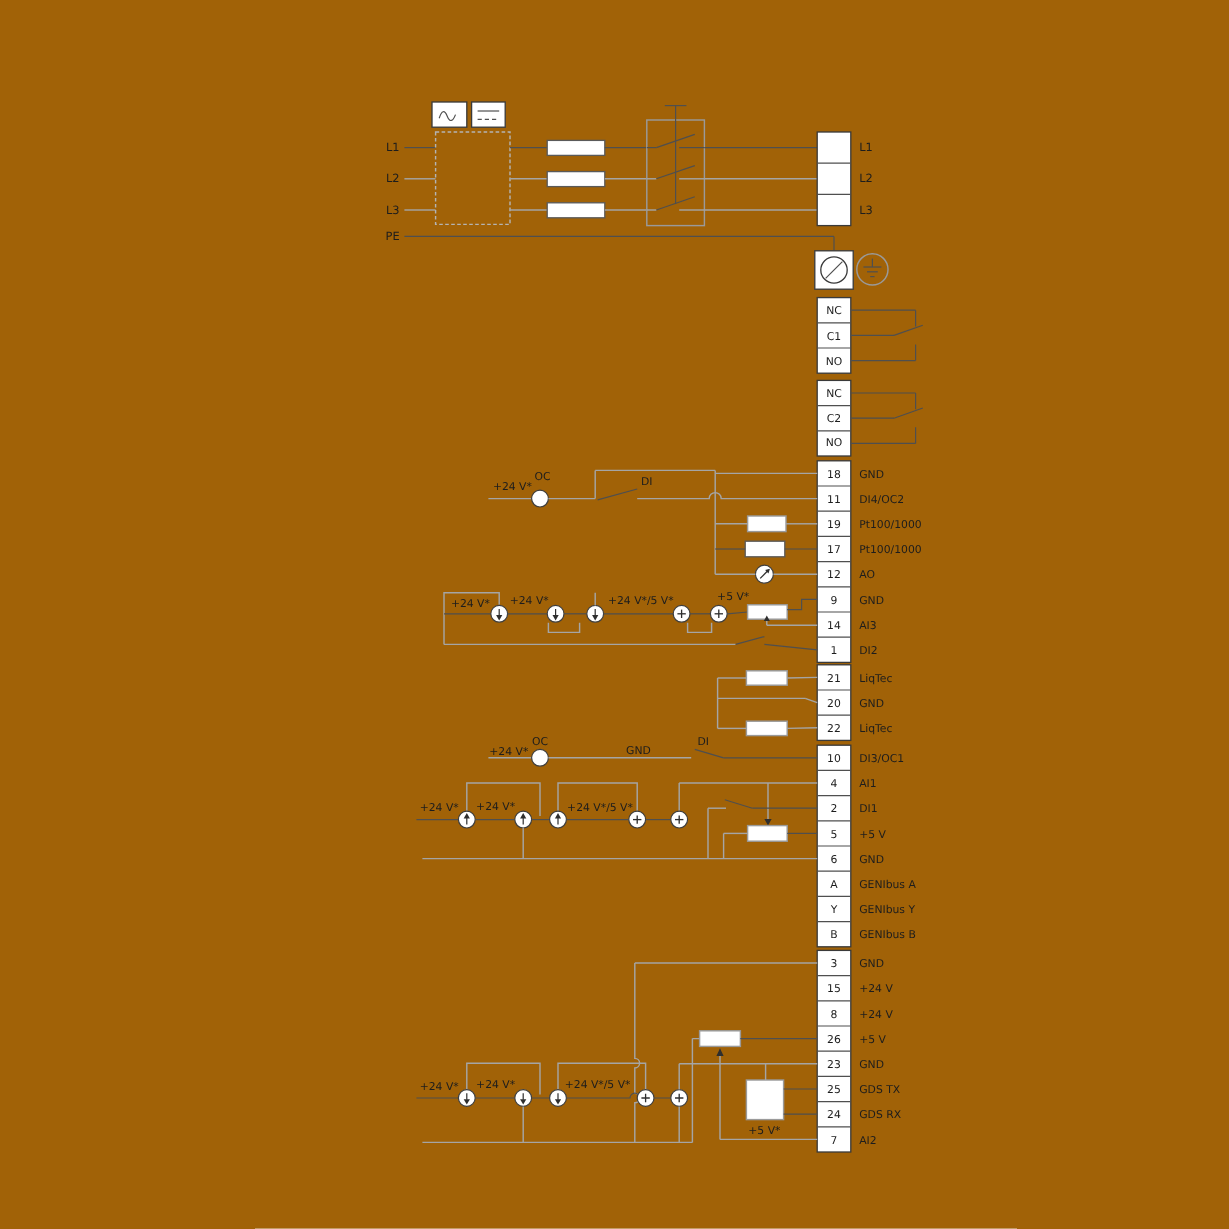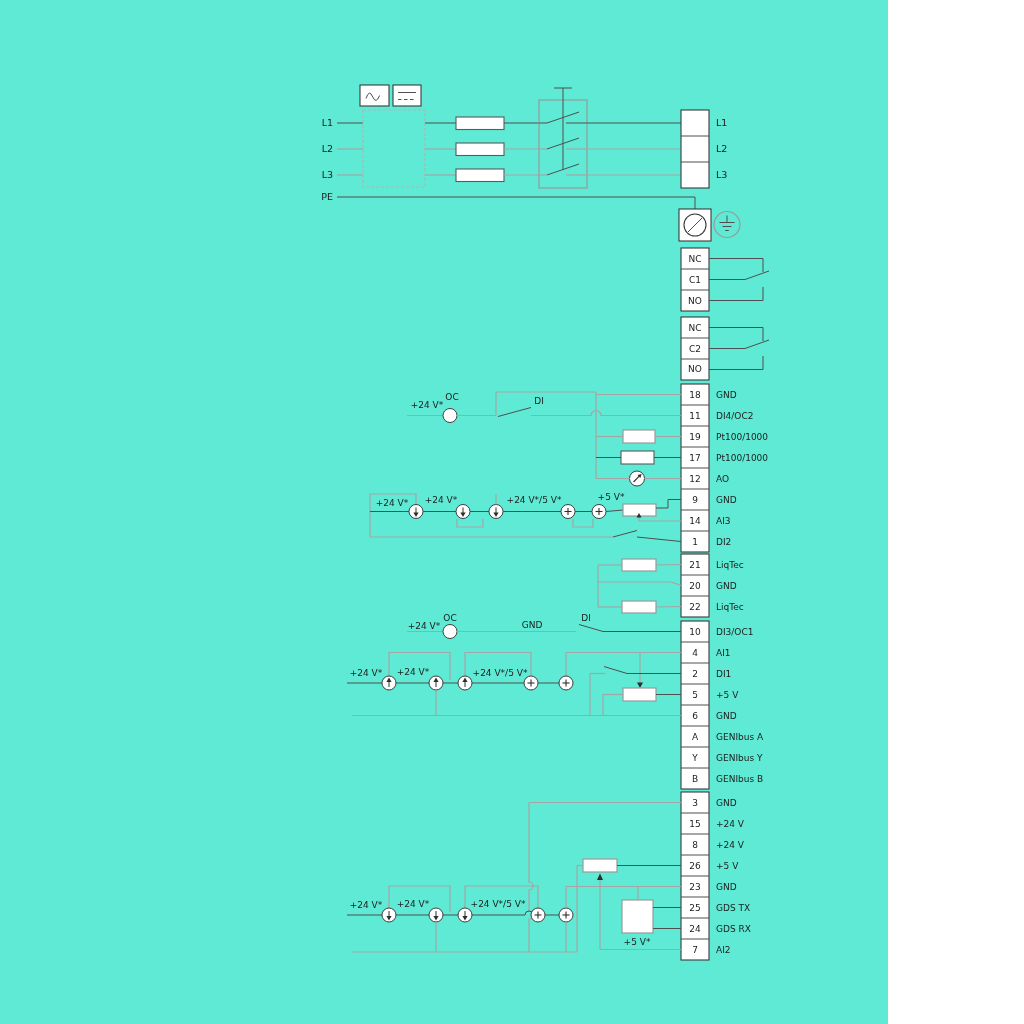--- a/index.html
+++ b/index.html
@@ -1,16 +1,16 @@
 <!DOCTYPE html>
 <html><head>
 <meta charset="utf-8">
 <style>
   html,body{margin:0;padding:0;background:#fff;}
-  .stage{position:relative;width:888px;height:1024px;background:#5eead4;overflow:hidden;}
+  .stage{position:relative;width:1024px;height:1024px;background:#a16207;overflow:hidden;}
   svg{position:absolute;left:0;top:0;}
   .wd{stroke:#4f4f4f;stroke-width:1;fill:none;}
   .wg{stroke:#a5a5a5;stroke-width:1.2;fill:none;}
   .bx{fill:#fff;stroke:#3a3a3a;stroke-width:1.1;}
   .bxg{fill:#fff;stroke:#9a9a9a;stroke-width:1.2;}
   .dsh{fill:none;stroke:#b4b4b4;stroke-width:1.2;stroke-dasharray:3 2;}
   .t{font:9px "DejaVu Sans",sans-serif;fill:#1d1d1d;}
   .t2{font:9.5px "DejaVu Sans",sans-serif;fill:#1d1d1d;}
   .tm{text-anchor:middle;}
   .te{text-anchor:end;}

